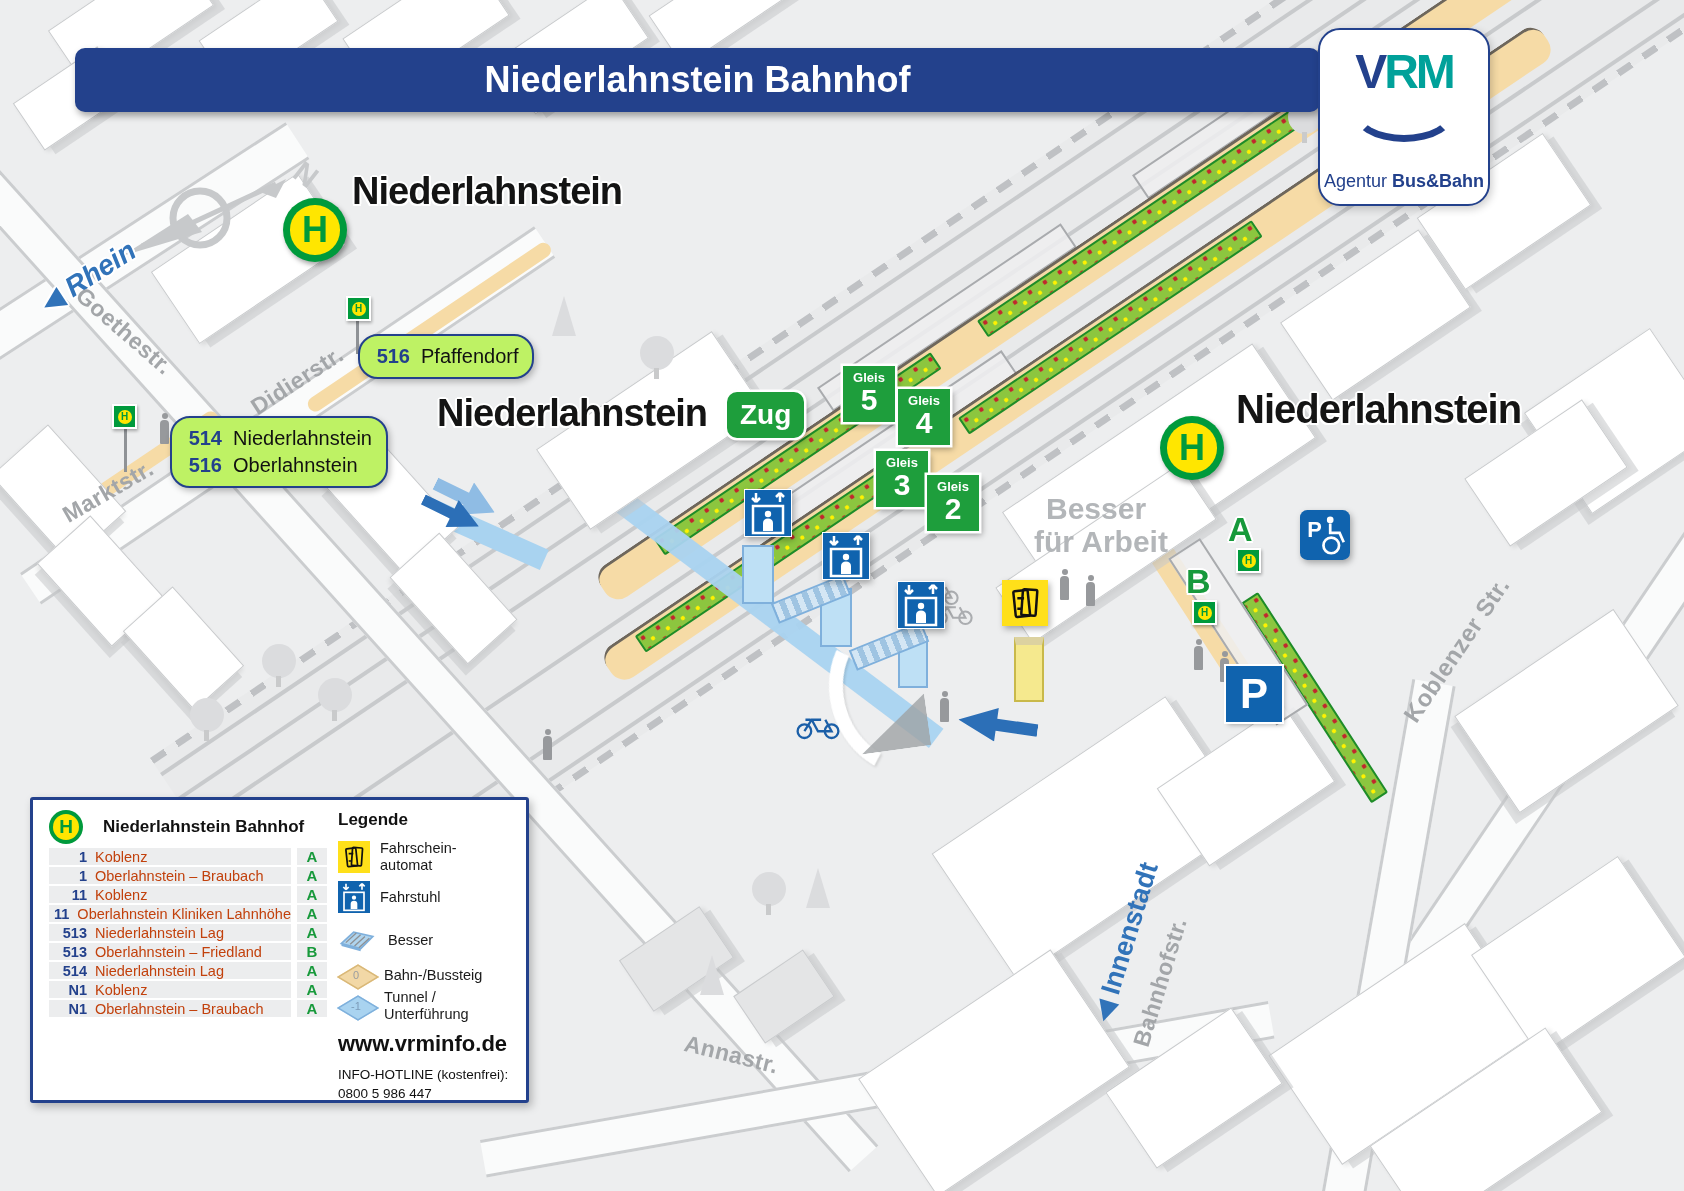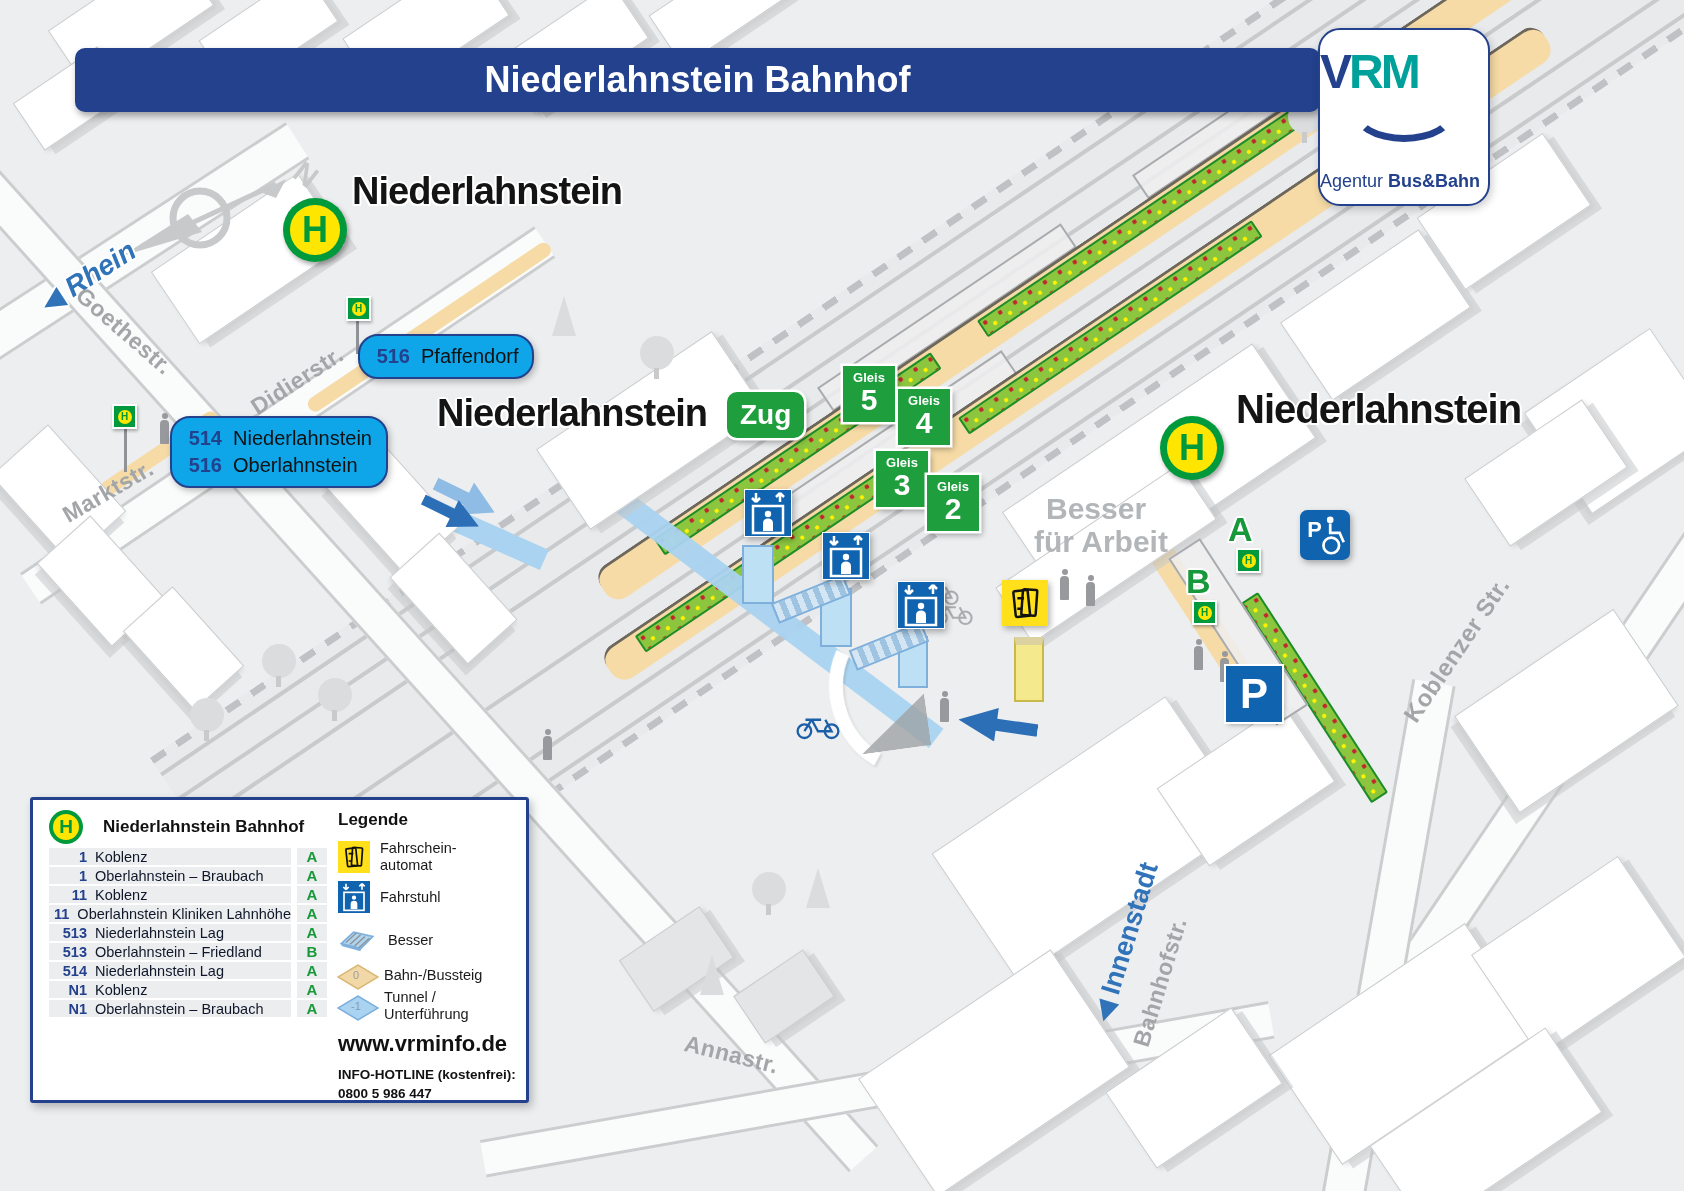--- a/index.html
+++ b/index.html
@@ -58,59 +58,59 @@
          box-shadow:1px 2px 3px rgba(0,0,0,.3);display:flex;align-items:center;justify-content:center;z-index:7;}
   .hsign>span{width:14px;height:14px;background:#FFE600;border-radius:50%;color:#009A3C;font-size:10px;
          font-weight:bold;display:flex;align-items:center;justify-content:center;}
   .pole{position:absolute;width:3px;background:#8F9296;z-index:6;}
   .gleis{position:absolute;width:52px;background:#1E9E3C;color:#fff;text-align:center;padding:5px 0 7px;
          box-shadow:0 0 0 2.5px #fff,3px 4px 6px rgba(0,0,0,.35);z-index:7;}
   .gleis .gl{font-size:13px;font-weight:bold;line-height:1.1;}
   .gleis .gn{font-size:30px;font-weight:bold;line-height:1;}
   .zug{position:absolute;background:#1E9E3C;color:#fff;font-weight:bold;font-size:28px;padding:7px 13px;
        border-radius:10px;box-shadow:0 0 0 2.5px #fff,3px 4px 6px rgba(0,0,0,.35);z-index:7;}
-  .rpill{position:absolute;background:#0ea5e9;border:2.5px solid #23418C;border-radius:20px;padding:7px 14px;
+  .rpill{position:absolute;background:#bef264;border:2.5px solid #23418C;border-radius:20px;padding:7px 14px;
          box-shadow:2px 3px 6px rgba(0,0,0,.25);font-size:20px;z-index:8;}
   .rrow{display:flex;gap:11px;line-height:1.35;}
   .rnum{color:#23418C;font-weight:bold;min-width:36px;text-align:right;}
   .rdst{color:#111;}
   .bluebox{position:absolute;background:#1063AE;box-shadow:0 0 0 2px #fff,2px 3px 5px rgba(0,0,0,.3);z-index:7;}
   .pbig{display:flex;align-items:center;justify-content:center;color:#fff;font-weight:bold;font-size:42px;}
   
   .vrmcard{position:absolute;left:1318px;top:28px;width:168px;height:174px;background:#fff;border:2.5px solid #23418C;
-           border-radius:22px;box-shadow:2px 3px 8px rgba(0,0,0,.2);text-align:left;z-index:11;}
+           border-radius:22px;box-shadow:2px 3px 8px rgba(0,0,0,.2);text-align:center;z-index:11;}
   .vrmword{font-size:48px;font-weight:bold;letter-spacing:-3px;margin-top:18px;line-height:1;}
   .vrmword .v{color:#23418C;} .vrmword .rm{color:#00A19A;}
   .vrmarc{width:92px;height:50px;border:7px solid rgba(0,0,0,0);border-bottom-color:#23418C;border-radius:50%;
           margin:-18px auto 0;}
   .vrmtag{position:absolute;bottom:12px;width:100%;font-size:18px;color:#23418C;}
   .vrmtag b{font-weight:bold;}
   
   .panel{position:absolute;left:30px;top:797px;width:493px;height:300px;background:#fff;border:3px solid #23418C;
          border-radius:3px;box-shadow:3px 4px 8px rgba(0,0,0,.25);z-index:12;}
   .phead{position:absolute;left:16px;top:10px;display:flex;align-items:center;gap:20px;}
   .ptitle{font-size:17px;font-weight:bold;color:#111;}
   .deps{position:absolute;left:16px;top:48px;}
   .drow{display:flex;height:17px;margin-bottom:2px;font-size:14.5px;align-items:stretch;}
   .dmain{background:#ECEDEE;width:242px;display:flex;align-items:center;}
   .dnum{width:38px;text-align:right;font-weight:bold;color:#23418C;}
-  .ddst{margin-left:8px;color:#0f172a;white-space:nowrap;}
+  .ddst{margin-left:8px;color:#c2410c;white-space:nowrap;}
   .dbay{background:#ECEDEE;width:30px;margin-left:6px;display:flex;align-items:center;justify-content:center;
         color:#17993B;font-weight:bold;font-size:15px;}
   .lg{position:absolute;left:305px;top:10px;width:185px;}
   .lgtitle{font-size:17px;font-weight:bold;color:#111;margin-bottom:10px;}
   .lgitem{display:flex;align-items:center;gap:10px;margin-bottom:8px;}
   .lgtext{font-size:14.5px;color:#1A1A1A;line-height:1.15;}
   .diamwrap{position:relative;width:36px;height:24px;flex:0 0 36px;}
   .diam{position:absolute;left:5px;top:-1px;width:26px;height:26px;background:#F2D8A6;border:2px solid #D9B878;
         transform:scaleY(.60) rotate(45deg);}
   .diam.blue{background:#A9D3F0;border-color:#7FB0DC;}
   .lvl{position:absolute;inset:0;display:flex;align-items:center;justify-content:center;font-size:11px;color:#9A9DA0;}
   .website{font-size:22px;font-weight:bold;color:#111;margin:4px 0 8px;}
-  .hotline{font-size:13.5px;font-weight:bold;color:#111;line-height:1.45;}
+  .hotline{font-size:13.5px;font-weight:normal;color:#111;line-height:1.45;}
   .footer{position:absolute;left:33px;top:1134px;font-size:12.5px;color:#222;line-height:1.5;z-index:12;}
   .agentur{position:absolute;font-size:30px;color:#B3B6B9;font-weight:bold;line-height:1.1;z-index:6;}
   svg{display:block;}
 </style>
 </head>
 <body>
 
 <div id="stage">
 
   <div class="corridor">

